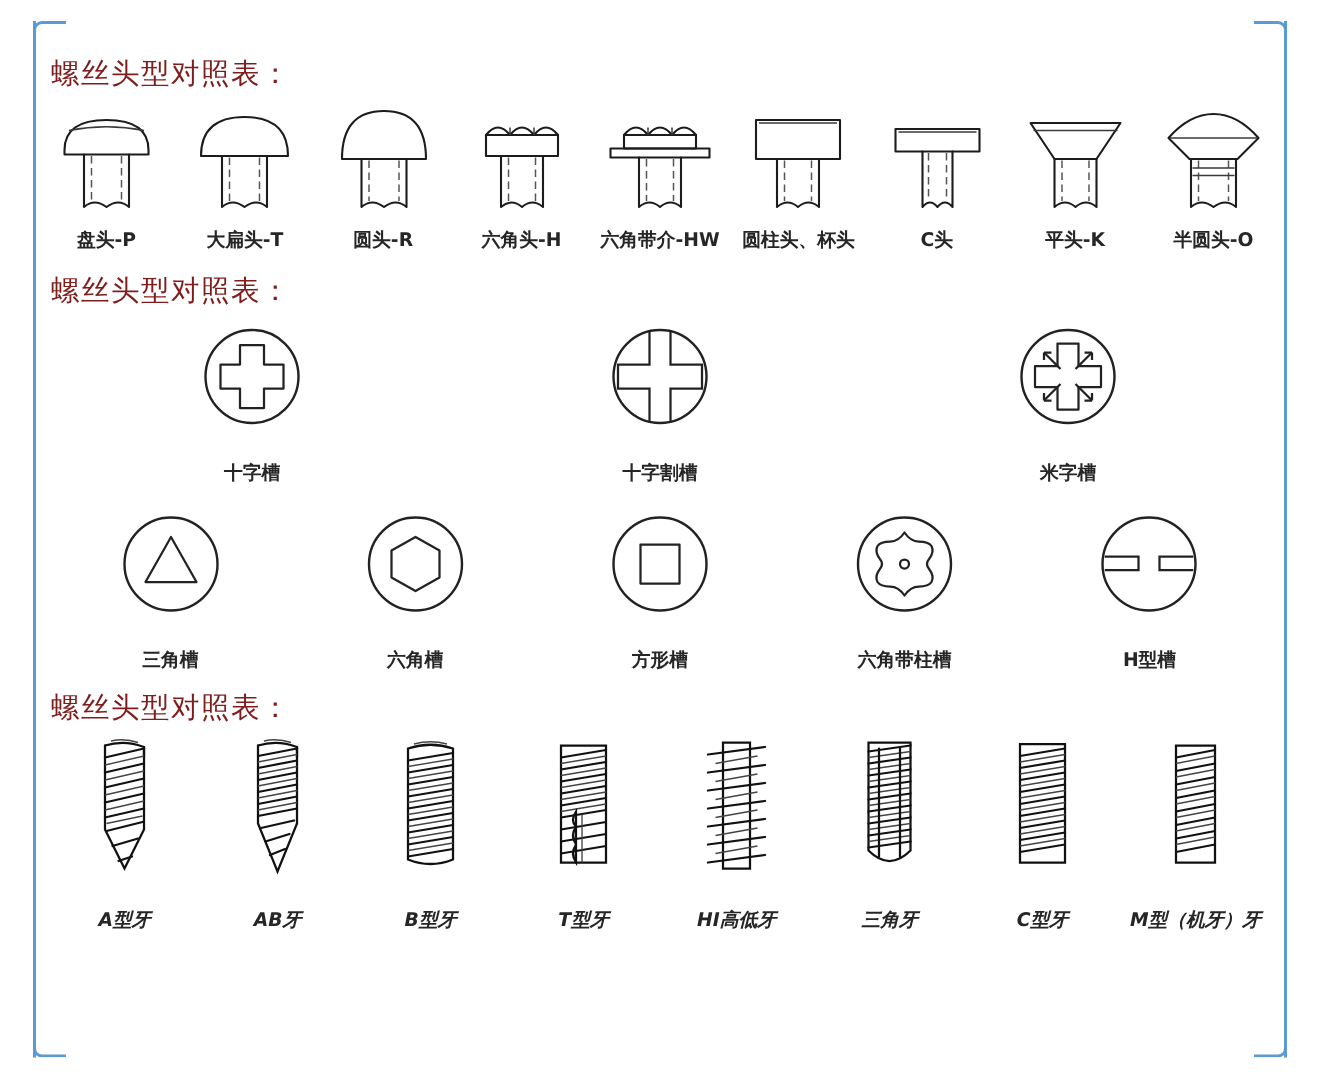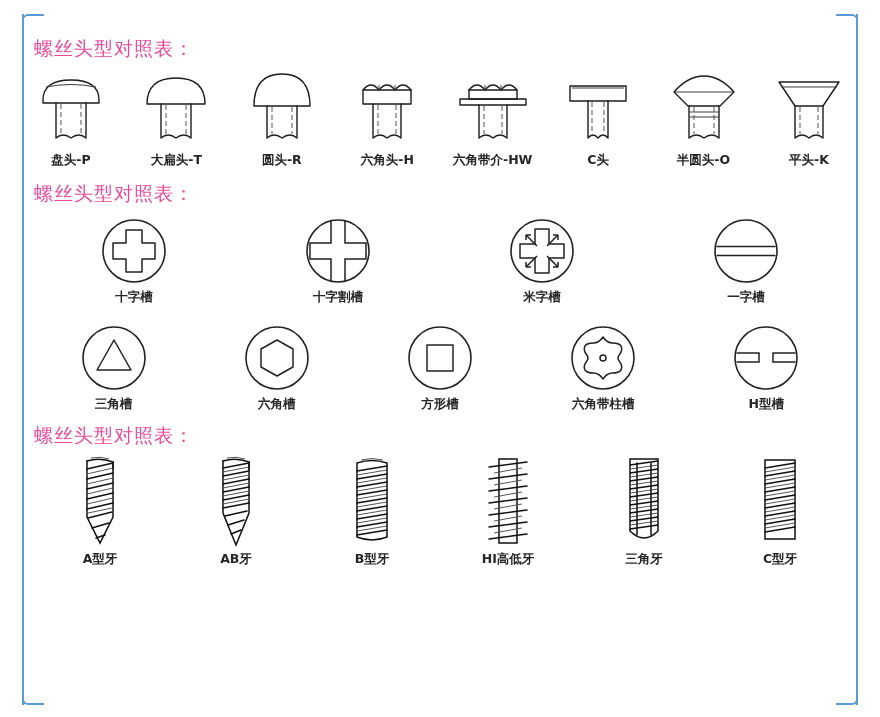--- a/index.html
+++ b/index.html
@@ -48,21 +48,21 @@
 
   .content {
     position: absolute;
     left: 28px;
     right: 28px;
     top: 20px;
   }
 
   .section-title {
     font-size: 19px;
-    color: #ec4899;
+    color: #7f1d1d;
     letter-spacing: 1px;
     margin: 0 0 6px 6px;
     font-weight: 400;
     font-family: "DejaVu Sans", "Liberation Sans", sans-serif;
   }
   .section-heads  { margin-top: 16px; }
   .section-slots  { margin-top: 12px; }
   .section-thread { margin-top: 10px; }
 
   .row {
@@ -74,35 +74,35 @@
   .cell {
     display: flex;
     flex-direction: column;
     align-items: center;
     justify-content: flex-end;
   }
   .art {
     display: block;
   }
   .caption {
-    margin-top: 0;
+    margin-top: 18px;
     font-size: 12.5px;
     font-weight: bold;
     color: #262626;
     text-align: center;
     white-space: nowrap;
     font-family: "DejaVu Sans", "Liberation Sans", sans-serif;
   }
   .caption-head { margin-top: 8px; }
 
   .heads-row  .cell { width: 78px; }
   .slots-row  .cell { width: 150px; }
   .slots-row        { justify-content: space-around; }
   .thread-row .cell { width: 98px; }
-  .thread-row       { justify-content: space-around; }
+  .thread-row       { justify-content: space-around; font-style: italic; }
 
   svg { overflow: visible; }
   .stroke {
     fill: none;
     stroke: #1c1c1c;
     stroke-width: 1.4;
     stroke-linejoin: round;
     stroke-linecap: round;
   }
   .stroke-thin {
@@ -207,52 +207,61 @@
             <path class="stroke" d="M30 22 Q38 12 46 22"></path>
             <path class="stroke" d="M46 22 Q54 12 62 22"></path>
             <path class="stroke-thin" d="M30 22 L30 17 M46 22 L46 17"></path>
             <path class="stroke" d="M5 31 L71 31 L71 37 L5 37 Z"></path>
             <path class="stroke" d="M24 37 L24 70 Q31 64 38 70 Q45 64 52 70 L52 37"></path>
             <path class="dash" d="M29 38 L29 66 M47 38 L47 66"></path>
           </svg>
           <div class="caption caption-head">六角带介-HW</div>
         </div>
 
+        <div class="cell">
+          <svg class="art" width="72" height="76" viewBox="0 0 72 76">
+            <path class="stroke" d="M8 12 L64 12 L64 38 L8 38 Z"></path>
+            <path class="stroke-thin" d="M10 14 L62 14"></path>
+            <path class="stroke" d="M22 38 L22 70 Q29 64 36 70 Q43 64 50 70 L50 38"></path>
+            <path class="dash" d="M27 39 L27 66 M45 39 L45 66"></path>
+          </svg>
+          <div class="caption caption-head">圆柱头、杯头</div>
+        </div>
 
         <div class="cell">
           <svg class="art" width="72" height="76" viewBox="0 0 72 76">
             <path class="stroke" d="M8 18 L64 18 L64 33 L8 33 Z"></path>
             <path class="stroke-thin" d="M10 20 L62 20"></path>
             <path class="stroke" d="M26 33 L26 70 Q31 64 36 70 Q41 64 46 70 L46 33"></path>
             <path class="dash" d="M30 34 L30 66 M42 34 L42 66"></path>
           </svg>
           <div class="caption caption-head">C头</div>
+        </div>
+
+        <div class="cell">
+          <svg class="art" width="72" height="76" viewBox="0 0 72 76">
+            <path class="stroke" d="M6 14 L66 14 L50 38 L22 38 Z"></path>
+            <path class="stroke-thin" d="M8 19 L64 19"></path>
+            <path class="stroke" d="M22 38 L22 70 Q29 64 36 70 Q43 64 50 70 L50 38"></path>
+            <path class="dash" d="M27 39 L27 66 M45 39 L45 66"></path>
+          </svg>
+          <div class="caption caption-head">平头-K</div>
         </div>
 
         <div class="cell">
           <svg class="art" width="72" height="76" viewBox="0 0 72 76">
             <path class="stroke" d="M6 24 Q20 8 36 8 Q52 8 66 24 L52 38 L20 38 Z"></path>
             <path class="stroke-thin" d="M7 24 L65 24"></path>
             <path class="stroke" d="M21 38 L21 70 Q28 64 36 70 Q44 64 51 70 L51 38"></path>
             <path class="dash" d="M26 39 L26 66 M46 39 L46 66"></path>
             <path class="stroke-thin" d="M22 44 L50 44 M22 49 L50 49"></path>
           </svg>
           <div class="caption caption-head">半圆头-O</div>
         </div>
 
-        <div class="cell">
-          <svg class="art" width="72" height="76" viewBox="0 0 72 76">
-            <path class="stroke" d="M6 14 L66 14 L50 38 L22 38 Z"></path>
-            <path class="stroke-thin" d="M8 19 L64 19"></path>
-            <path class="stroke" d="M22 38 L22 70 Q29 64 36 70 Q43 64 50 70 L50 38"></path>
-            <path class="dash" d="M27 39 L27 66 M45 39 L45 66"></path>
-          </svg>
-          <div class="caption caption-head">平头-K</div>
-        </div>
-
       </div>
     </div>
 
     <div class="section section-slots">
       <div class="section-title">螺丝头型对照表：</div>
 
       <div class="row slots-row">
 
         <div class="cell">
           <svg class="art" width="76" height="76" viewBox="0 0 76 76">
@@ -275,27 +284,20 @@
           <svg class="art" width="76" height="76" viewBox="0 0 76 76">
             <circle class="ring" cx="38" cy="38" r="31"></circle>
             <path class="slotline" d="M31 16 L45 16 L45 31 L60 31 L60 45 L45 45 L45 60 L31 60 L31 45 L16 45 L16 31 L31 31 Z" stroke-linejoin="round"></path>
             <path class="slotline" d="M22 22 L33 33 M54 22 L43 33 M22 54 L33 43 M54 54 L43 43" stroke-width="1.2"></path>
             <path class="slotline" d="M22 22 L22 27 M22 22 L27 22 M54 22 L49 22 M54 22 L54 27 M22 54 L22 49 M22 54 L27 54 M54 54 L54 49 M54 54 L49 54" stroke-width="1.2"></path>
           </svg>
           <div class="caption">米字槽</div>
         </div>
 
 
-        <div class="cell">
-          <svg class="art" width="76" height="76" viewBox="0 0 76 76">
-            <circle class="ring" cx="38" cy="38" r="31"></circle>
-            <path class="slotline" d="M8.5 33.5 L67.5 33.5 M8.5 42.5 L67.5 42.5"></path>
-          </svg>
-          <div class="caption">一字槽</div>
-        </div>
 
       </div>
 
       <div class="row slots-row" style="margin-top:14px;">
 
         <div class="cell">
           <svg class="art" width="76" height="76" viewBox="0 0 76 76">
             <circle class="ring" cx="38" cy="38" r="31"></circle>
             <path class="slotline" d="M38 20 L55 50 L21 50 Z" stroke-linejoin="round"></path>
           </svg>
@@ -372,20 +374,30 @@
         <div class="cell">
           <svg class="art" width="62" height="96" viewBox="0 0 62 96">
             <path class="thr" d="M16 8 Q31 3 46 8 L46 82 Q31 88 16 82 Z"></path>
             <path class="thr-light" d="M20 5 Q31 2 42 5"></path>
             <path class="thr" d="M16 16 L46 11 M16 24 L46 19 M16 32 L46 27 M16 40 L46 35 M16 48 L46 43 M16 56 L46 51 M16 64 L46 59 M16 72 L46 67 M16 80 L46 75"></path>
             <path class="thr-light" d="M16 20 L46 15 M16 28 L46 23 M16 36 L46 31 M16 44 L46 39 M16 52 L46 47 M16 60 L46 55 M16 68 L46 63 M16 76 L46 71"></path>
           </svg>
           <div class="caption">B型牙</div>
         </div>
 
+        <div class="cell">
+          <svg class="art" width="62" height="96" viewBox="0 0 62 96">
+            <path class="thr" d="M16 6 L46 6 L46 84 L16 84 Z"></path>
+            <path class="thr" d="M16 14 L46 9 M16 22 L46 17 M16 30 L46 25 M16 38 L46 33 M16 46 L46 41 M16 54 L46 49 M16 62 L46 57 M16 70 L46 65 M16 78 L46 73"></path>
+            <path class="thr-light" d="M16 18 L46 13 M16 26 L46 21 M16 34 L46 29 M16 42 L46 37 M16 50 L46 45"></path>
+            <path class="thr" d="M26 50 Q22 56 26 60 Q22 66 26 72 Q22 78 26 84 L26 50 Z"></path>
+            <path class="thr-light" d="M30 52 L30 84"></path>
+          </svg>
+          <div class="caption">T型牙</div>
+        </div>
 
         <div class="cell">
           <svg class="art" width="62" height="96" viewBox="0 0 62 96">
             <path class="thr" d="M22 4 L40 4 L40 88 L22 88 Z"></path>
             <path class="thr" d="M12 12 L50 7 M12 24 L50 19 M12 36 L50 31 M12 48 L50 43 M12 60 L50 55 M12 72 L50 67 M12 84 L50 79"></path>
             <path class="thr-light" d="M17 18 L45 13 M17 30 L45 25 M17 42 L45 37 M17 54 L45 49 M17 66 L45 61 M17 78 L45 73"></path>
           </svg>
           <div class="caption">HI高低牙</div>
         </div>
 
@@ -401,18 +413,26 @@
 
         <div class="cell">
           <svg class="art" width="62" height="96" viewBox="0 0 62 96">
             <path class="thr" d="M16 5 L46 5 L46 84 L16 84 Z"></path>
             <path class="thr" d="M16 13 L46 8 M16 21 L46 16 M16 29 L46 24 M16 37 L46 32 M16 45 L46 40 M16 53 L46 48 M16 61 L46 56 M16 69 L46 64 M16 77 L46 72"></path>
             <path class="thr-light" d="M16 17 L46 12 M16 25 L46 20 M16 33 L46 28 M16 41 L46 36 M16 49 L46 44 M16 57 L46 52 M16 65 L46 60 M16 73 L46 68"></path>
           </svg>
           <div class="caption">C型牙</div>
         </div>
 
+        <div class="cell">
+          <svg class="art" width="62" height="96" viewBox="0 0 62 96">
+            <path class="thr" d="M18 6 L44 6 L44 84 L18 84 Z"></path>
+            <path class="thr" d="M18 14 L44 9 M18 23 L44 18 M18 32 L44 27 M18 41 L44 36 M18 50 L44 45 M18 59 L44 54 M18 68 L44 63 M18 77 L44 72"></path>
+            <path class="thr-light" d="M18 18 L44 13 M18 27 L44 22 M18 36 L44 31 M18 45 L44 40 M18 54 L44 49 M18 63 L44 58 M18 72 L44 67"></path>
+          </svg>
+          <div class="caption">M型（机牙）牙</div>
+        </div>
 
       </div>
     </div>
 
   </div>
 </div>
 
 </body></html>

